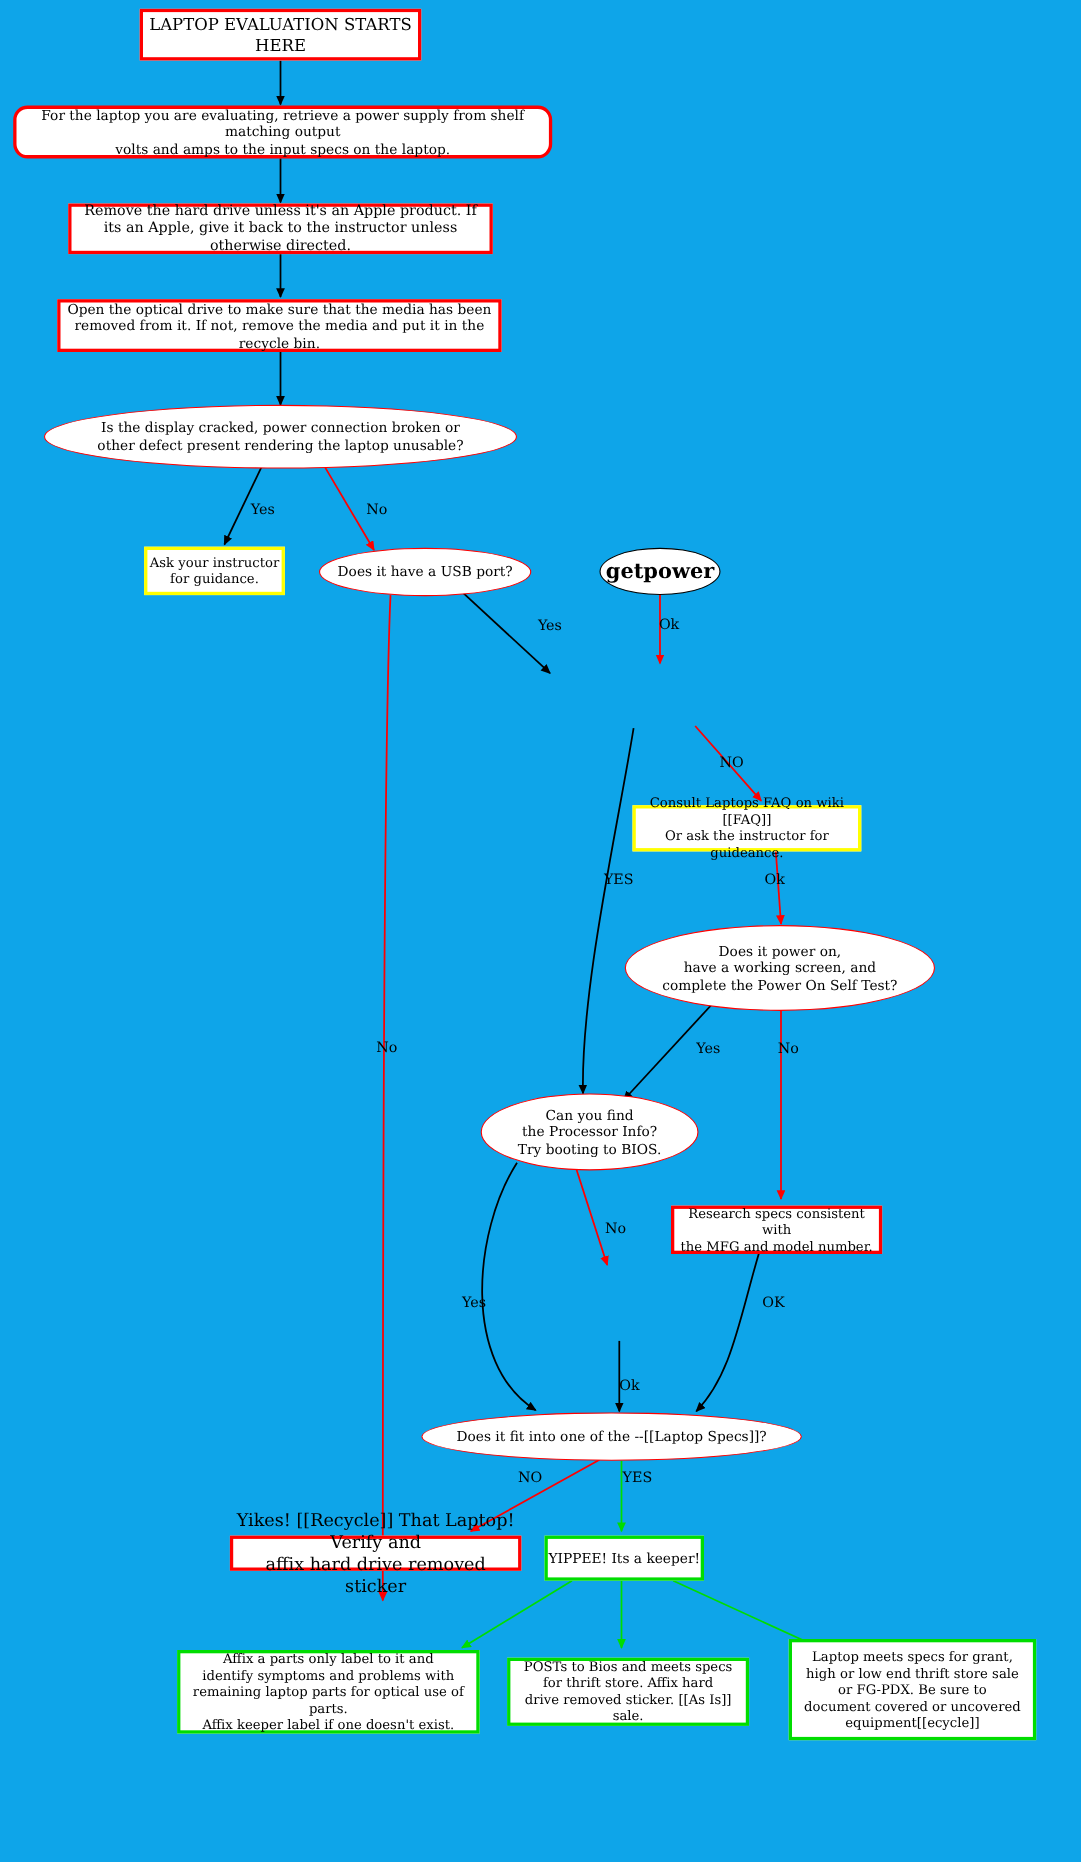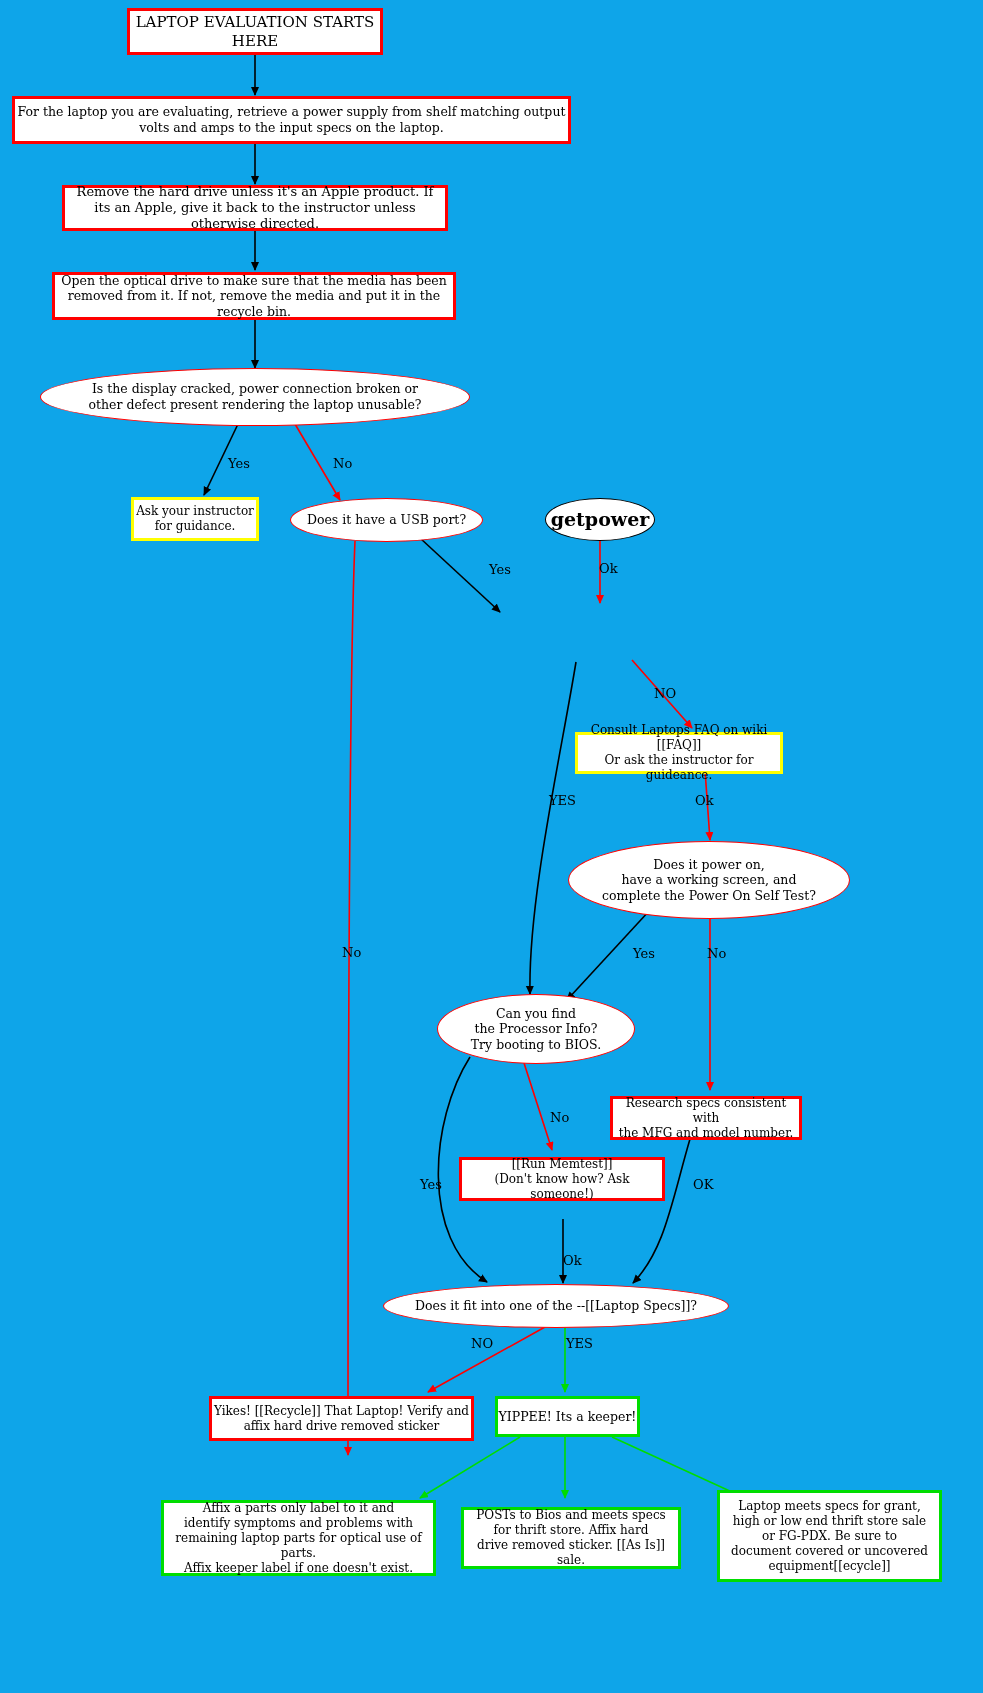--- a/index.html
+++ b/index.html
@@ -120,21 +120,21 @@
 
     <path d="M565,1437 L565,1498" stroke="#00dd00" stroke-width="1.6" fill="none" marker-end="url(#arrGreen)"></path>
 
     <path d="M612,1437 L745,1498" stroke="#00dd00" stroke-width="1.6" fill="none" marker-end="url(#arrGreen)"></path>
   </svg>
 
   <div class="node box red" style="left:127px; top:8px; width:256px; height:47px; font-size:15px;">
     <span>LAPTOP EVALUATION STARTS HERE</span>
   </div>
 
-  <div class="node box red" style="left:12px; top:96px; width:559px; height:48px; font-size:12.5px;">
+  <div class="node box red" style="left:12px; top:96px; width:490px; height:48px; font-size:12.5px;border-radius:13px;">
     <span>For the laptop you are evaluating, retrieve a power supply from shelf matching output
 volts and amps to the  input specs on the laptop.</span>
   </div>
 
   <div class="node box red" style="left:62px; top:185px; width:386px; height:46px; font-size:13px;">
     <span>Remove the hard drive unless it's an Apple product. If
 its an Apple, give it back to the instructor unless otherwise directed.</span>
   </div>
 
   <div class="node box red" style="left:52px; top:272px; width:404px; height:48px; font-size:12.5px;">
@@ -176,30 +176,26 @@
     <span>Can you find
 the Processor Info?
 Try booting to BIOS.</span>
   </div>
 
   <div class="node box red" style="left:610px; top:1096px; width:192px; height:44px; font-size:12px;">
     <span>Research specs consistent with
 the MFG and model number.</span>
   </div>
 
-  <div class="node box red" style="left:459px; top:1157px; width:206px; height:44px; font-size:12px;">
-    <span>[[Run Memtest]]
-(Don't know how?  Ask someone!)</span>
-  </div>
 
   <div class="node ellipse red" style="left:383px; top:1284px; width:346px; height:44px; font-size:12.5px;">
     <span>Does it fit into one of the --[[Laptop Specs]]?</span>
   </div>
 
-  <div class="node box red" style="left:209px; top:1396px; width:265px; height:45px; font-size:12px;">
+  <div class="node box red" style="left:209px; top:1396px; width:265px; height:32px; font-size:16px;">
     <span>Yikes! [[Recycle]] That Laptop! Verify and
 affix hard drive removed sticker</span>
   </div>
 
   <div class="node box green" style="left:495px; top:1396px; width:145px; height:41px; font-size:12.5px;">
     <span>YIPPEE! Its a keeper!</span>
   </div>
 
   <div class="node box green" style="left:161px; top:1500px; width:275px; height:76px; font-size:12px;">
     <span>Affix a parts only label to it and

